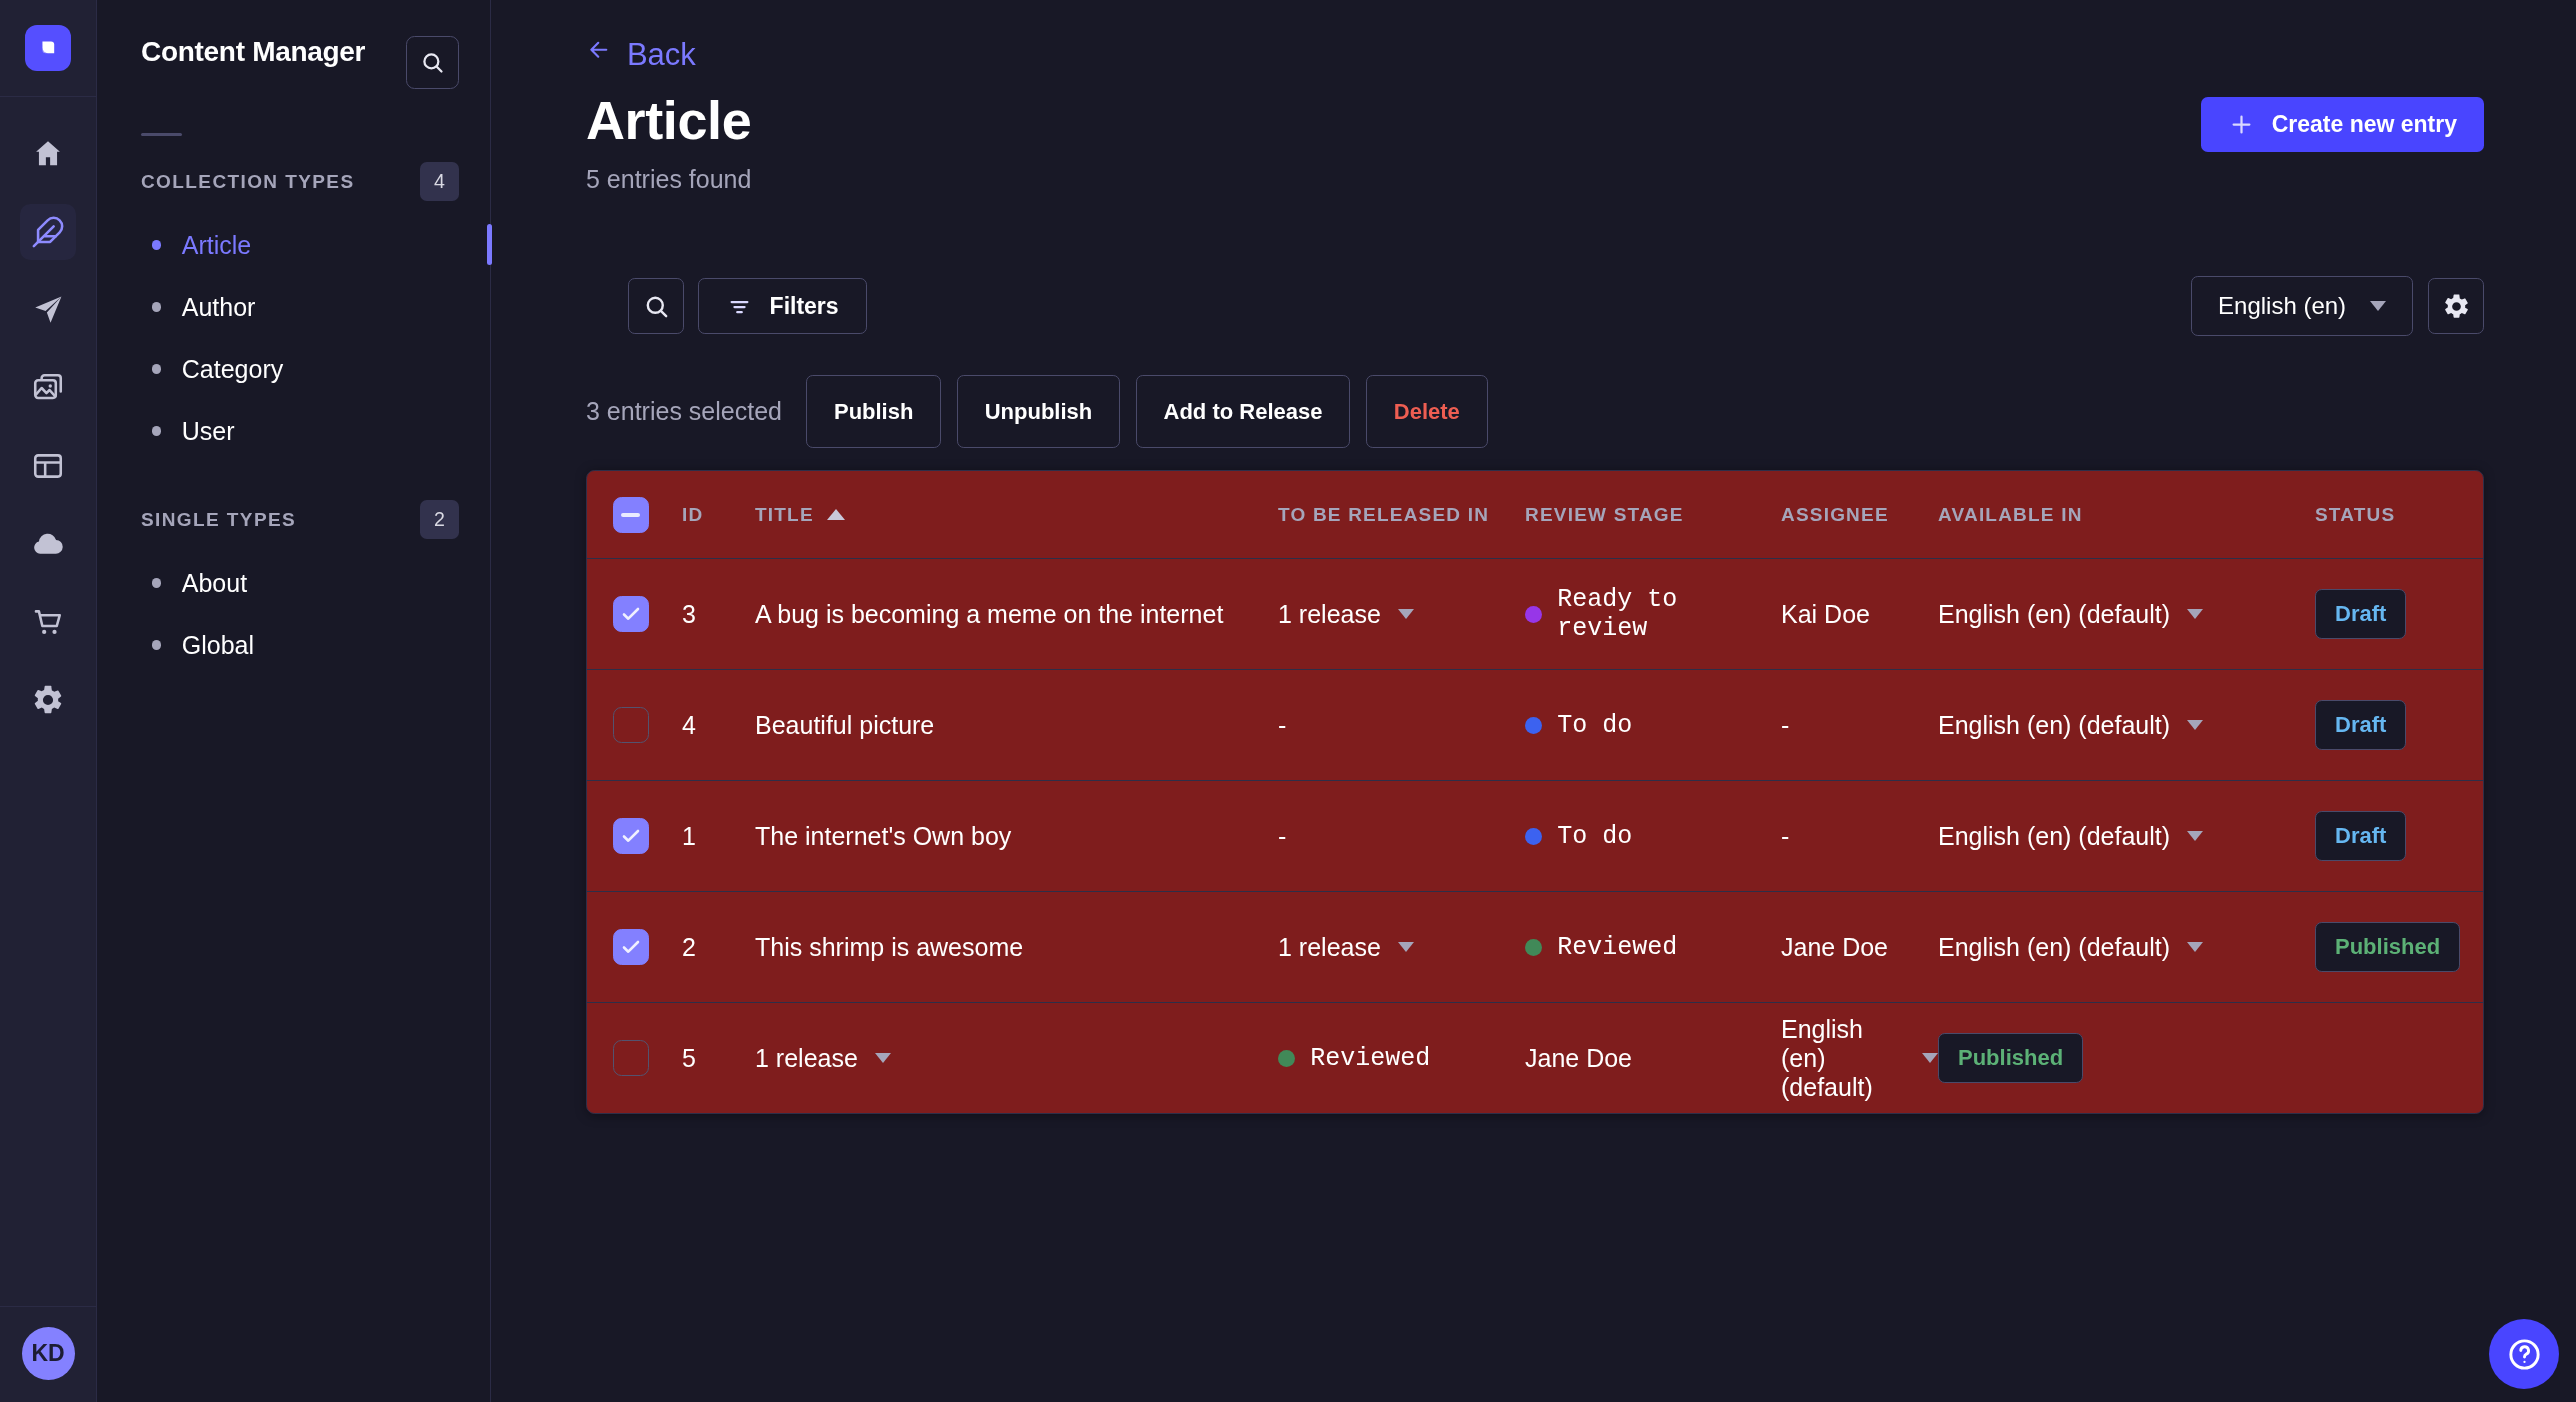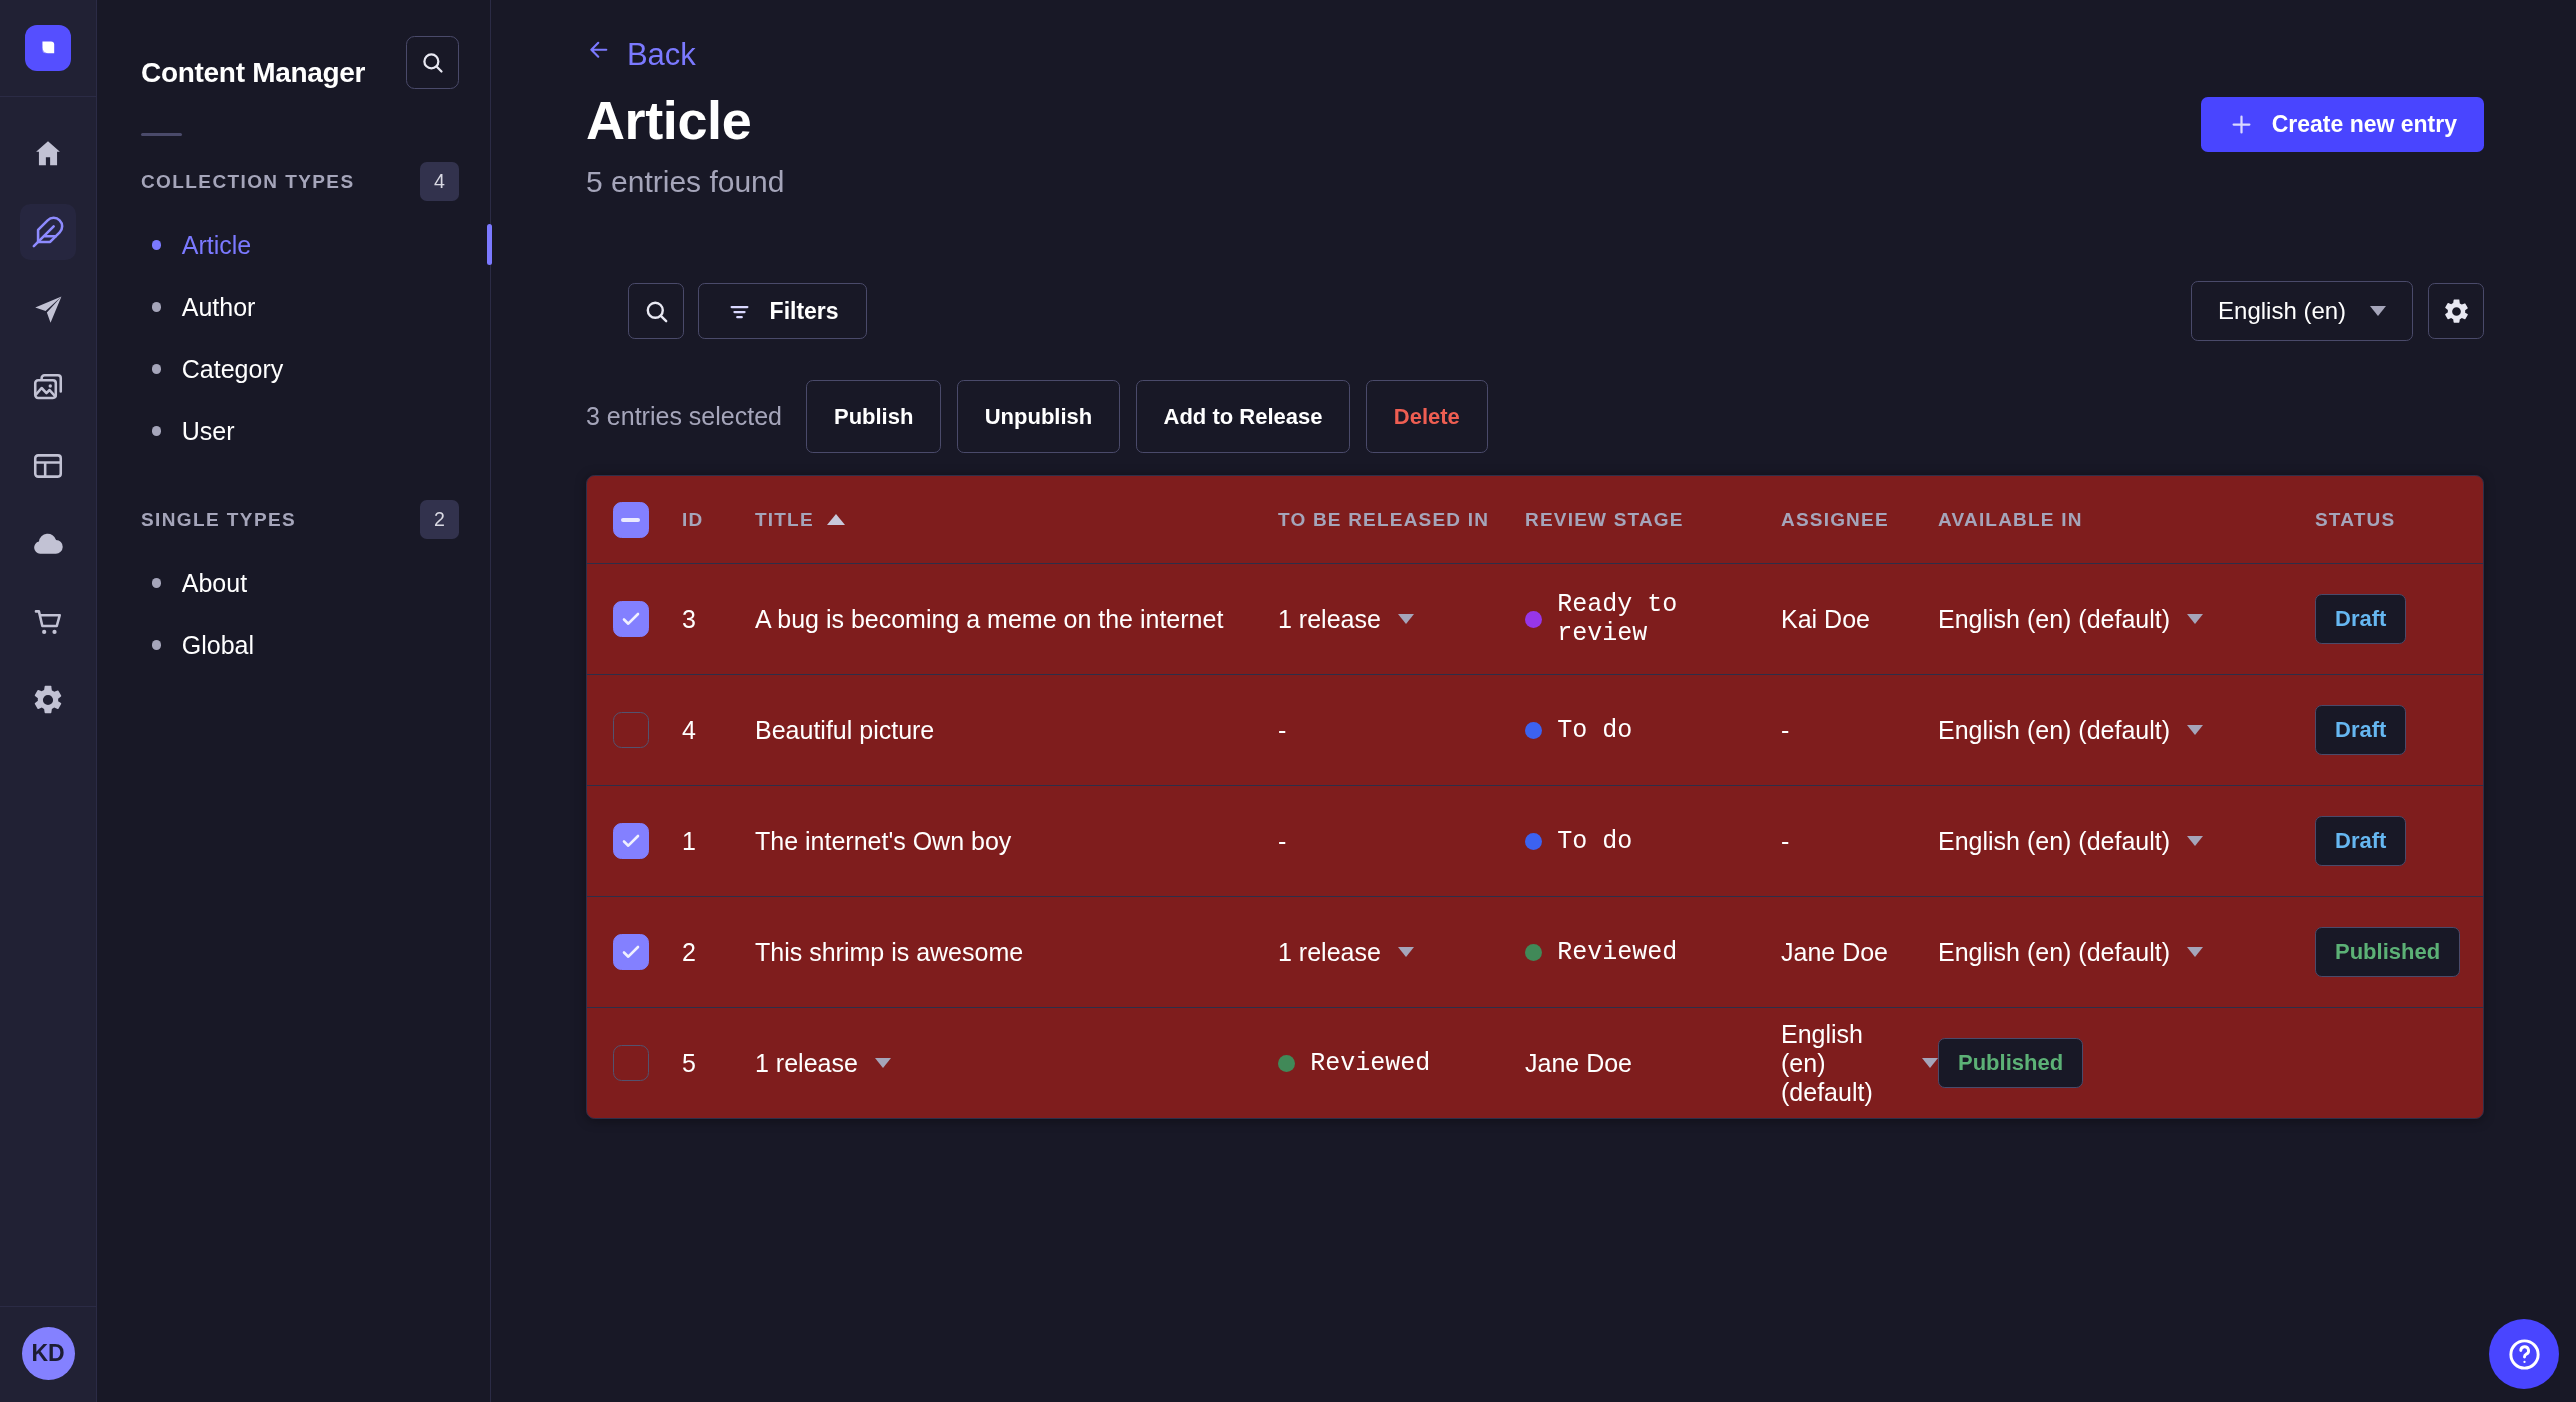--- a/index.html
+++ b/index.html
@@ -22,21 +22,21 @@
   .rail-btn { width:56px; height:56px; display:flex; align-items:center; justify-content:center;
           background:transparent; border:none; border-radius:10.2px; color:#c2c2d4; cursor:pointer; padding:0; }
   .rail-btn.active { background:#26263f; color:#8e8bff; }
   .rail-btn svg { width:34px; height:34px; }
   .rail-bottom { width:100%; border-top:1.7px solid #2b2b45; padding:20.4px 0 22px; display:flex; justify-content:center; }
   .avatar { width:53px; height:53px; border-radius:50%; background:#8481ff; color:#1d1d33;
           font-weight:bold; font-size:23px; display:flex; align-items:center; justify-content:center; cursor:pointer; }
 
   
   .subnav { width:394px; flex-shrink:0; background:#181826; border-right:1.7px solid #2b2b45; }
-  .subnav-header { display:flex; align-items:flex-end; justify-content:space-between; padding:36px 31px 0 44px; }
+  .subnav-header { display:flex; align-items:flex-start; justify-content:space-between; padding:36px 31px 0 44px; }
   .subnav-title { font-size:28px; font-weight:bold; margin:0; letter-spacing:-0.3px; }
   .subnav-search-btn { width:53px; height:53px; border:1.7px solid #4a4a6a; background:transparent;
           border-radius:8.5px; color:#e8e8f2; display:flex; align-items:center; justify-content:center; cursor:pointer; }
   .subnav-search-btn svg { width:27px; height:27px; }
   .subnav-divider { width:41px; height:2.6px; background:#4a4a6a; margin:44px 0 0 44px; border-radius:1.7px; }
   .section { margin-top:25.6px; }
   .section + .section { margin-top:37px; }
   .section-head { display:flex; justify-content:space-between; align-items:center; padding:0 31px 0 44px; height:41px; }
   .section-label { font-size:19px; font-weight:bold; letter-spacing:1.4px; color:#a5a5ba; }
   .section-badge { min-width:39px; height:39px; padding:0 8.5px; background:#32324d; border-radius:6.8px;
@@ -53,21 +53,21 @@
   
   .main { flex:1; padding:37px 92px 0 95px; position:relative; }
   .back-link { color:#7b79ff; font-size:31px; display:inline-flex; gap:15.3px; align-items:flex-start;
           text-decoration:none; cursor:pointer; }
   .back-link svg { width:25.6px; height:25.6px; }
   .title-row { display:flex; justify-content:space-between; align-items:flex-start; margin-top:20.4px; }
   .page-title { font-size:54px; font-weight:bold; margin:0; letter-spacing:-0.4px; line-height:1; }
   .create-btn { background:#4945ff; color:#fff; border:none; border-radius:6.8px; height:55px; padding:0 27px;
           font-size:23px; font-weight:bold; display:flex; gap:17px; align-items:center; margin-top:3.4px; cursor:pointer; }
   .create-btn svg { width:27px; height:27px; color:#d9d8ff; }
-  .subtitle { color:#a5a5ba; font-size:30px; margin-top:13.6px; }
+  .subtitle { color:#a5a5ba; font-size:25px; margin-top:13.6px; }
 
   .toolbar { display:flex; justify-content:space-between; align-items:center; margin-top:82px;padding-left:42px; }
   .toolbar-left { display:flex; gap:13.6px; }
   .toolbar-right { display:flex; gap:15.3px; align-items:center; }
   .icon-btn { width:56px; height:56px; border:1.7px solid #4a4a6a; border-radius:6.8px; background:transparent;
           color:#e8e8f2; display:flex; align-items:center; justify-content:center; cursor:pointer; }
   .icon-btn svg { width:29px; height:29px; }
   .filters-btn { height:56px; padding:0 27px; display:flex; gap:17px; align-items:center; background:transparent;
           border:1.7px solid #4a4a6a; border-radius:6.8px; color:#fff; font-size:23px; font-weight:bold; cursor:pointer; }
   .filters-btn svg { width:27px; height:27px; color:#d9d8ff; }

